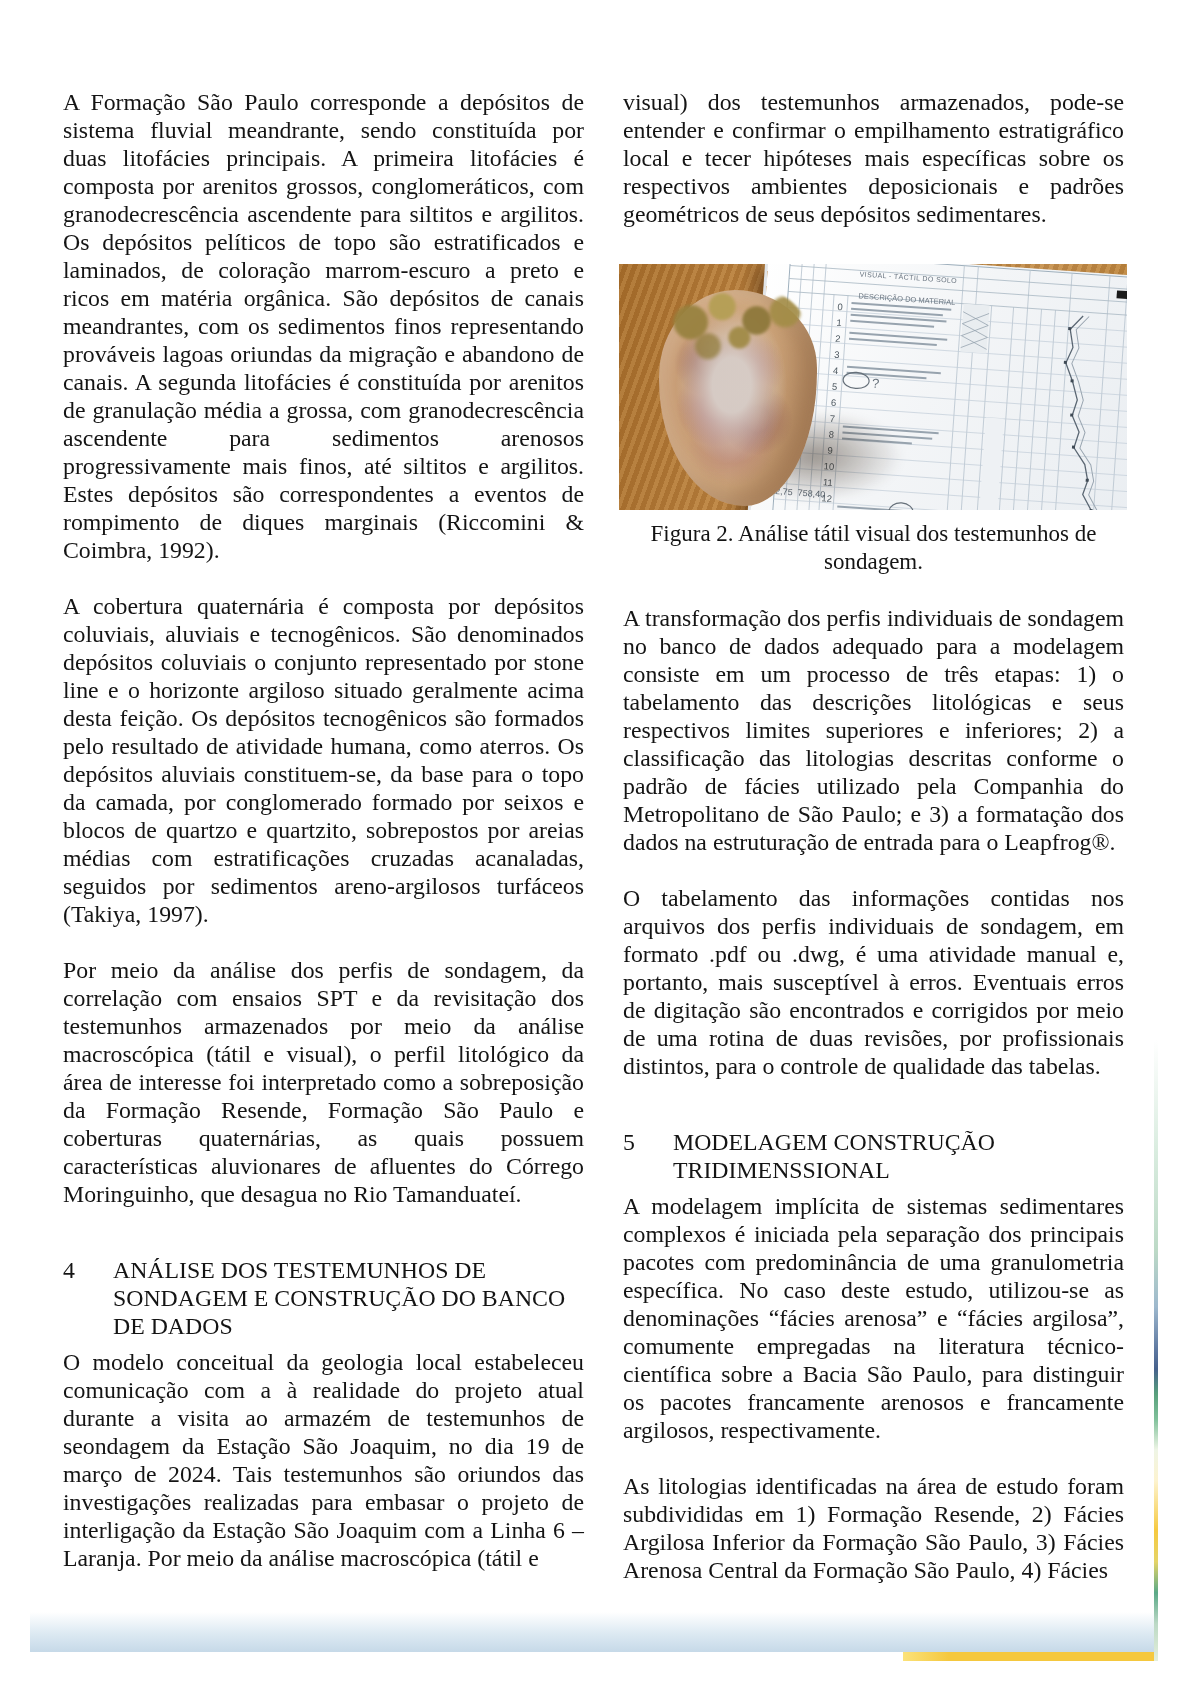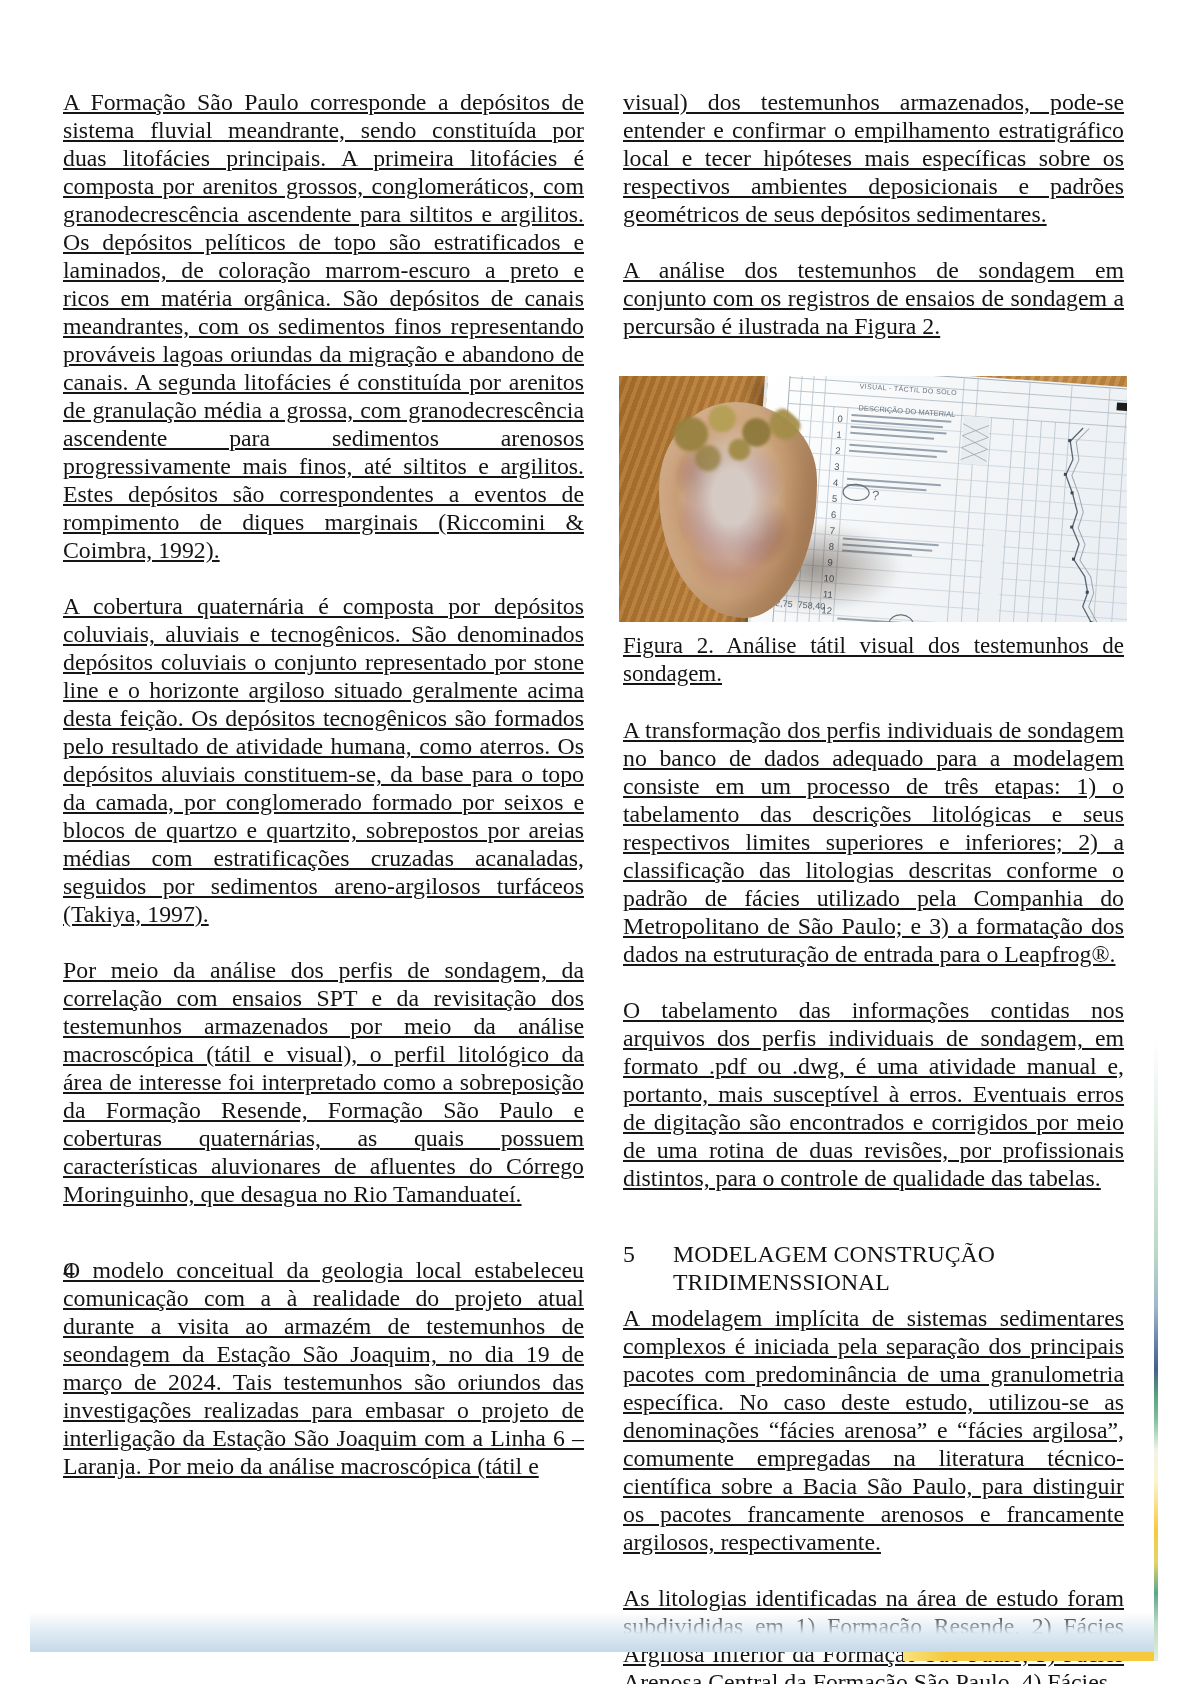--- a/index.html
+++ b/index.html
@@ -3,21 +3,21 @@
 <meta charset="utf-8">
 <style>
   html,body{margin:0;padding:0;}
   body{
     width:1191px;height:1684px;position:relative;background:#ffffff;
     font-family:"Liberation Serif", serif;color:#141414;overflow:hidden;
   }
   .col{position:absolute;top:88px;font-size:23.8px;line-height:28px;text-align:justify;}
   #col-left{left:63px;width:521px;}
   #col-right{left:623px;width:501px;}
-  .col p{margin:0 0 28px 0;text-decoration:underline;}
+  .col p{margin:0 0 28px 0;}
   .sec-heading{position:relative;padding-left:50px;margin:48px 0 8px 0;text-align:left;}
   .sec-heading .hnum{position:absolute;left:0;top:0;}
 
   
   .figure{
     position:relative;width:508px;height:246px;margin:36px 0 10px -4px;overflow:hidden;
     background:
       repeating-linear-gradient(110deg, rgba(255,228,180,.10) 0 4px, rgba(100,55,12,.12) 4px 9px),
       linear-gradient(100deg,#a96f2c 0%,#bc8340 28%,#b37a33 52%,#c79250 78%,#b98036 100%);
   }
@@ -61,21 +61,21 @@
     border-radius:50% 50% 42% 46% / 68% 62% 40% 44%;
     background:
       radial-gradient(circle at 18% 42%, #97813e 0 12%, rgba(151,129,62,0) 15%),
       radial-gradient(circle at 40% 24%, #b49f54 0 11%, rgba(180,159,84,0) 14%),
       radial-gradient(circle at 64% 40%, #8c7739 0 12%, rgba(140,119,57,0) 15%),
       radial-gradient(circle at 84% 30%, #a38d47 0 10%, rgba(163,141,71,0) 13%),
       radial-gradient(circle at 52% 60%, #a08a45 0 10%, rgba(160,138,69,0) 14%),
       radial-gradient(circle at 30% 70%, rgba(146,126,60,.8) 0 9%, rgba(146,126,60,0) 13%);
     filter:blur(1.2px);opacity:.92;
   }
-  .figcaption{font-size:23px;margin:0 0 30px 0;}
+  .figcaption{text-align:center;font-size:23px;margin:0 0 30px 0;}
 
   
   .footer-band{
     position:absolute;left:30px;top:1612px;width:1127px;height:40px;
     background:linear-gradient(to bottom, rgba(236,244,250,0) 0%, #dce9f2 55%, #c6d9e8 100%);
   }
   .footer-bar{
     position:absolute;left:903px;top:1652px;width:254px;height:9px;
     background:linear-gradient(to right,#fbe27a 0%, #f5c83e 18%, #f5c83e 100%);
   }
@@ -93,27 +93,27 @@
 <body>
 
 <div class="page">
 
   <div class="col" id="col-left">
     <p>A Formação São Paulo corresponde a depósitos de sistema fluvial meandrante, sendo constituída por duas litofácies principais. A primeira litofácies é composta por arenitos grossos, conglomeráticos, com granodecrescência ascendente para siltitos e argilitos. Os depósitos pelíticos de topo são estratificados e laminados, de coloração marrom-escuro a preto e ricos em matéria orgânica. São depósitos de canais meandrantes, com os sedimentos finos representando prováveis lagoas oriundas da migração e abandono de canais. A segunda litofácies é constituída por arenitos de granulação média a grossa, com granodecrescência ascendente para sedimentos arenosos progressivamente mais finos, até siltitos e argilitos. Estes depósitos são correspondentes a eventos de rompimento de diques marginais (Riccomini &amp; Coimbra, 1992).</p>
     <p>A cobertura quaternária é composta por depósitos coluviais, aluviais e tecnogênicos. São denominados depósitos coluviais o conjunto representado por stone line e o horizonte argiloso situado geralmente acima desta feição. Os depósitos tecnogênicos são formados pelo resultado de atividade humana, como aterros. Os depósitos aluviais constituem-se, da base para o topo da camada, por conglomerado formado por seixos e blocos de quartzo e quartzito, sobrepostos por areias médias com estratificações cruzadas acanaladas, seguidos por sedimentos areno-argilosos turfáceos (Takiya, 1997).</p>
     <p>Por meio da análise dos perfis de sondagem, da correlação com ensaios SPT e da revisitação dos testemunhos armazenados por meio da análise macroscópica (tátil e visual), o perfil litológico da área de interesse foi interpretado como a sobreposição da Formação Resende, Formação São Paulo e coberturas quaternárias, as quais possuem características aluvionares de afluentes do Córrego Moringuinho, que desagua no Rio Tamanduateí.</p>
     <div class="sec-heading">
       <span class="hnum">4</span>
+      <span class="htext">ANÁLISE DOS TESTEMUNHOS DE SONDAGEM E CONSTRUÇÃO DO BANCO DE DADOS</span>
     </div>
     <p>O modelo conceitual da geologia local estabeleceu comunicação com a à realidade do projeto atual durante a visita ao armazém de testemunhos de seondagem da Estação São Joaquim, no dia 19 de março de 2024. Tais testemunhos são oriundos das investigações realizadas para embasar o projeto de interligação da Estação São Joaquim com a Linha 6 – Laranja. Por meio da análise macroscópica (tátil e</p>
   </div>
 
   <div class="col" id="col-right">
     <p>visual) dos testemunhos armazenados, pode-se entender e confirmar o empilhamento estratigráfico local e tecer hipóteses mais específicas sobre os respectivos ambientes deposicionais e padrões geométricos de seus depósitos sedimentares.</p>
-    <p>A análise dos testemunhos de sondagem em conjunto com os registros de ensaios de sondagem a percursão é ilustrada na Figura 2.</p>
 
     <div class="figure">
       <div class="paper">
         <svg class="log-svg" width="380" height="300" viewBox="0 0 380 300">
           <rect x="22" y="2" width="356" height="296" fill="none" stroke="#9fb0bd" stroke-width="1"></rect>
           <g stroke="#b7c3cf" stroke-width="0.8">
             <line x1="34" y1="2" x2="34" y2="298"></line>
               <line x1="46" y1="2" x2="46" y2="298"></line>
             <line x1="58" y1="2" x2="58" y2="298"></line>
               <line x1="68" y1="40" x2="68" y2="298"></line>

